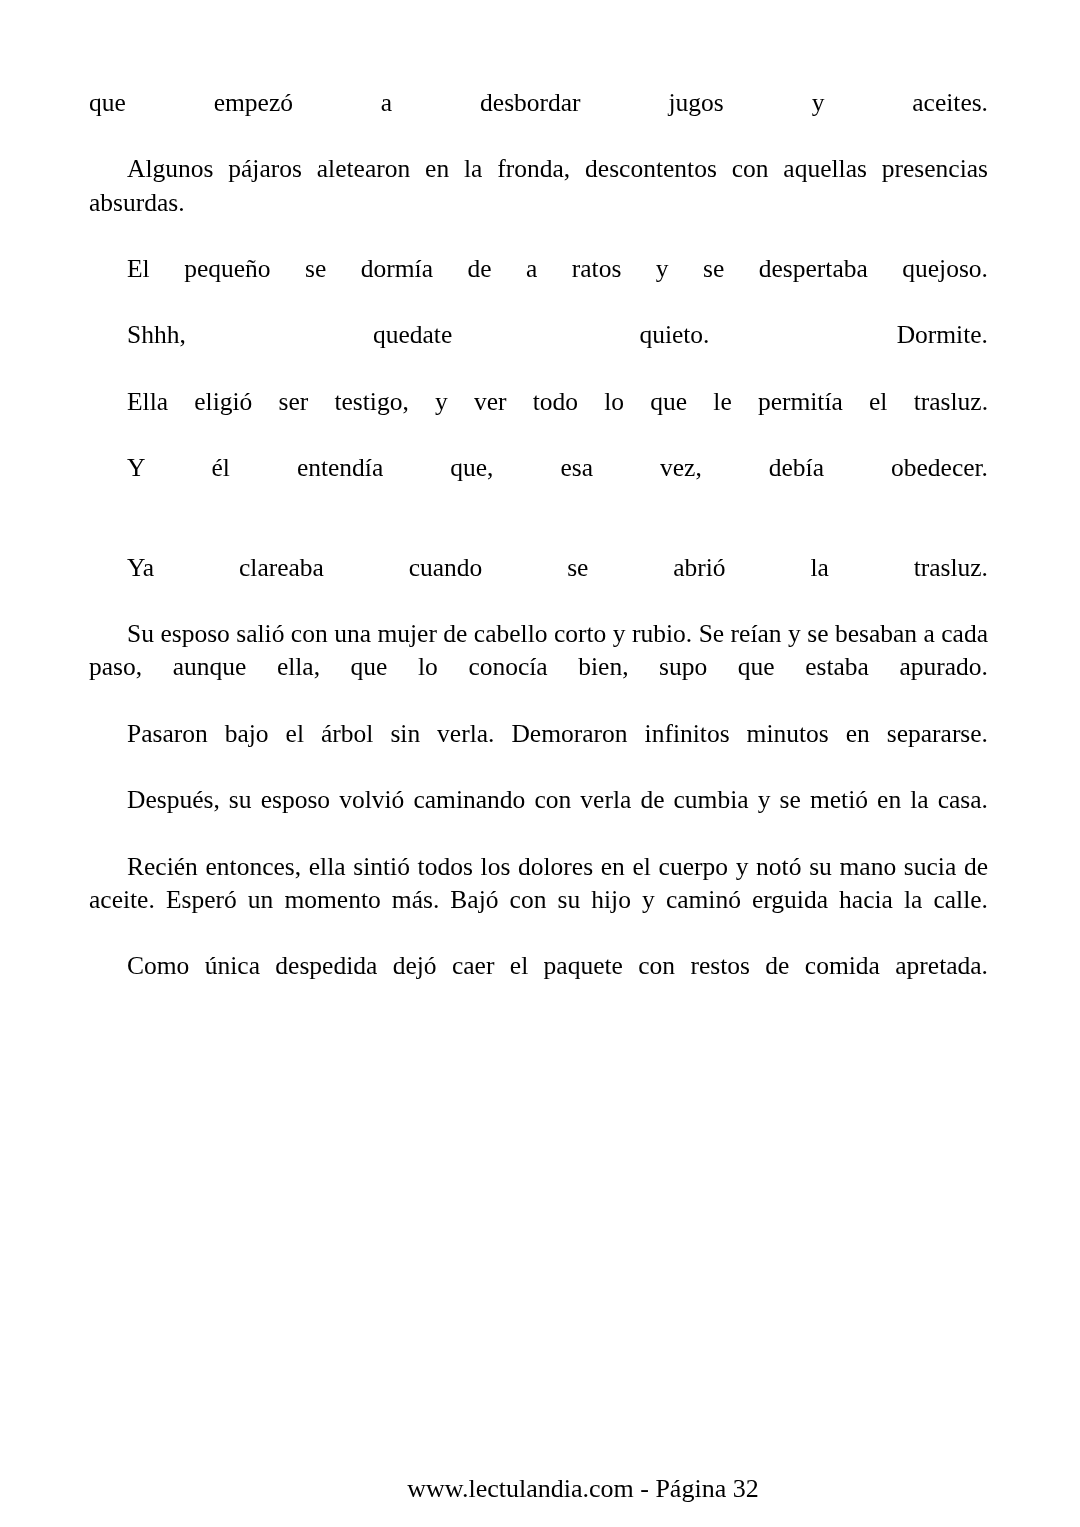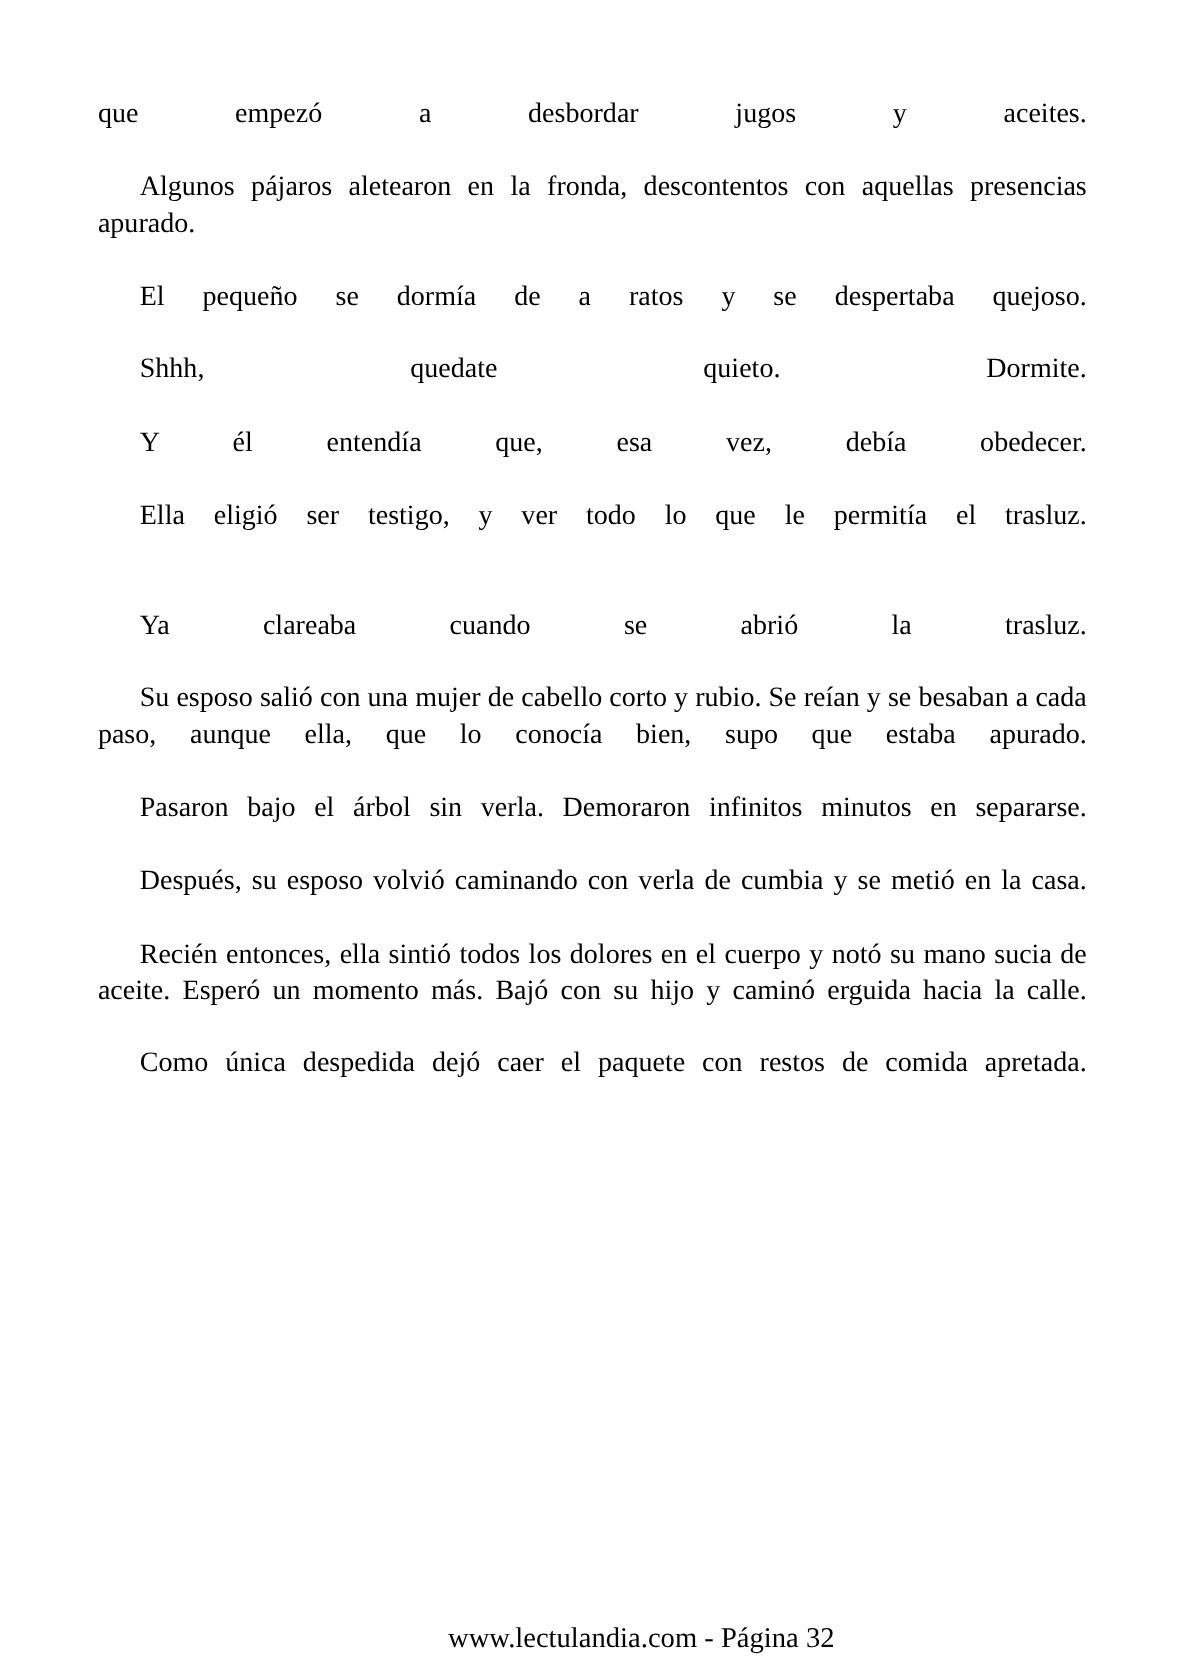--- a/index.html
+++ b/index.html
@@ -73,25 +73,25 @@
 </style>
 </head>
 <body>
 
 <div class="page">
 
   <div class="text-column">
 
     <div>
       <p class="para continuation">que empezó a desbordar jugos y aceites.</p>
-      <p class="para">Algunos pájaros aletearon en la fronda, descontentos con aquellas presencias apurado.</p>
+      <p class="para">Algunos pájaros aletearon en la fronda, descontentos con aquellas presencias absurdas.</p>
       <p class="para">El pequeño se dormía de a ratos y se despertaba quejoso.</p>
       <p class="para">Shhh, quedate quieto. Dormite.</p>
+      <p class="para">Ella eligió ser testigo, y ver todo lo que le permitía el trasluz.</p>
       <p class="para">Y él entendía que, esa vez, debía obedecer.</p>
-      <p class="para">Ella eligió ser testigo, y ver todo lo que le permitía el trasluz.</p>
     </div>
 
     <div class="block-gap"></div>
 
     <div>
       <p class="para">Ya clareaba cuando se abrió la trasluz.</p>
       <p class="para">Su esposo salió con una mujer de cabello corto y rubio. Se reían y se besaban a cada paso, aunque ella, que lo conocía bien, supo que estaba apurado.</p>
       <p class="para">Pasaron bajo el árbol sin verla. Demoraron infinitos minutos en separarse.</p>
       <p class="para">Después, su esposo volvió caminando con verla de cumbia y se metió en la casa.</p>
       <p class="para">Recién entonces, ella sintió todos los dolores en el cuerpo y notó su mano sucia de aceite. Esperó un momento más. Bajó con su hijo y caminó erguida hacia la calle.</p>

